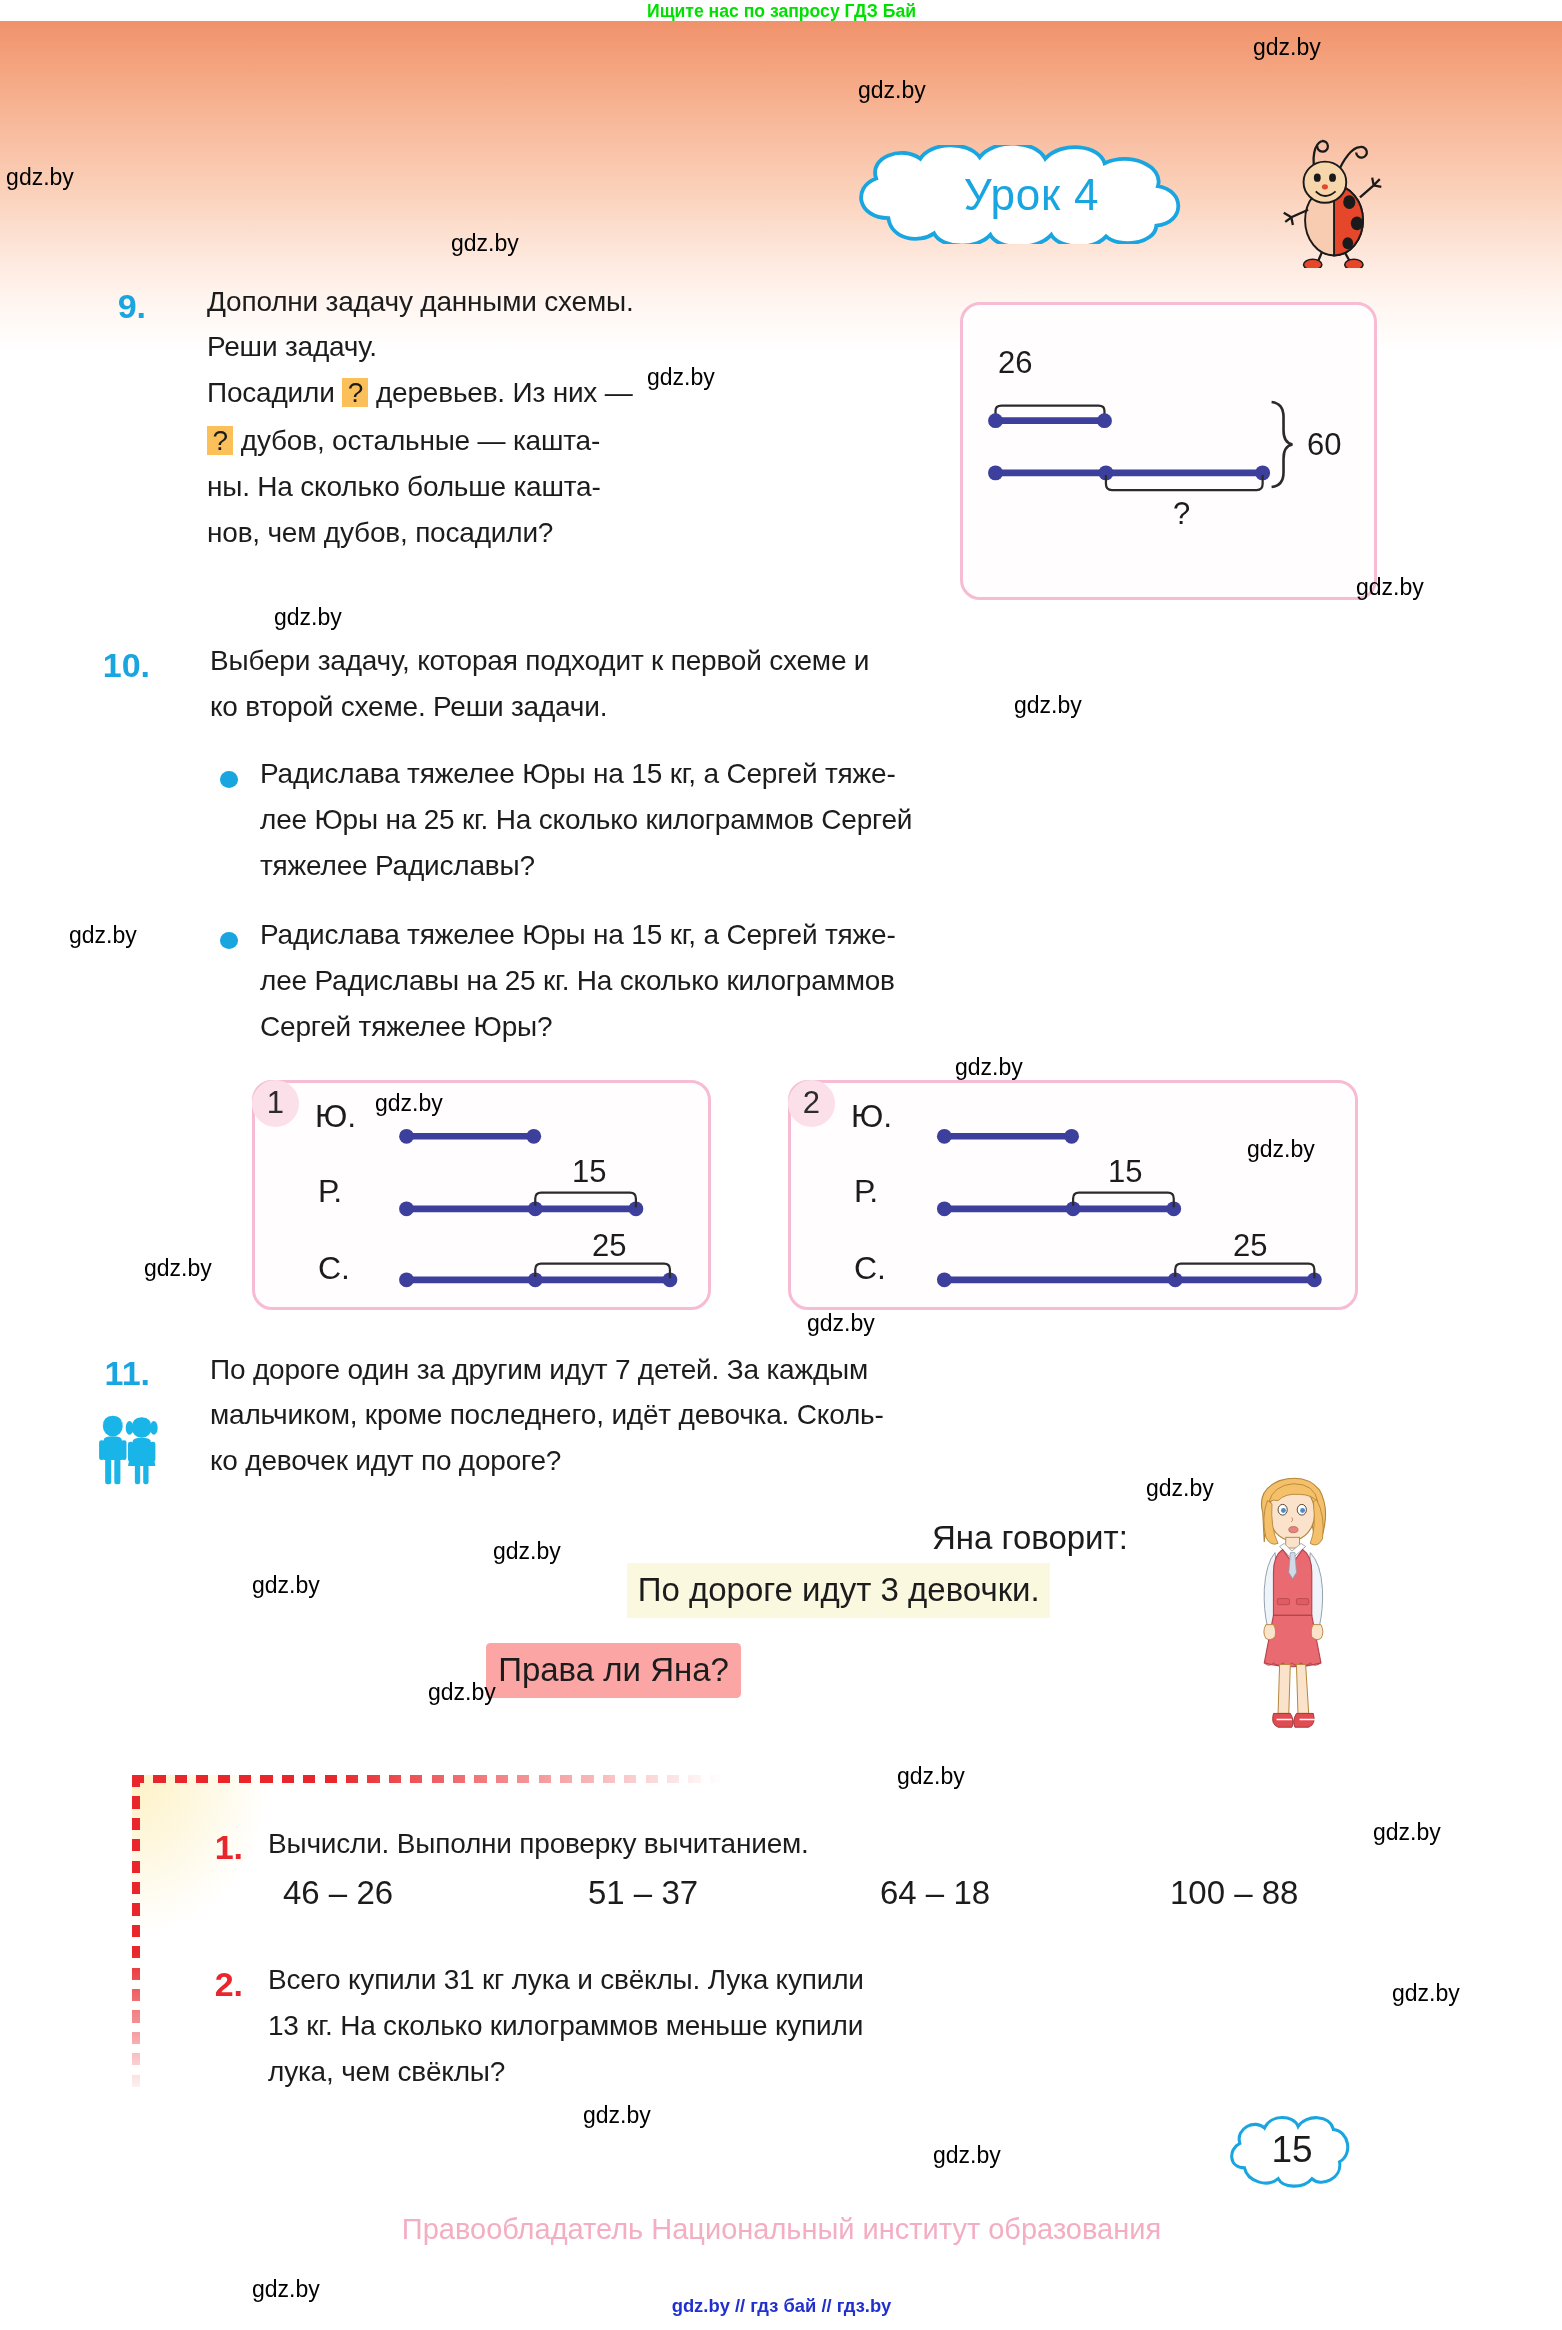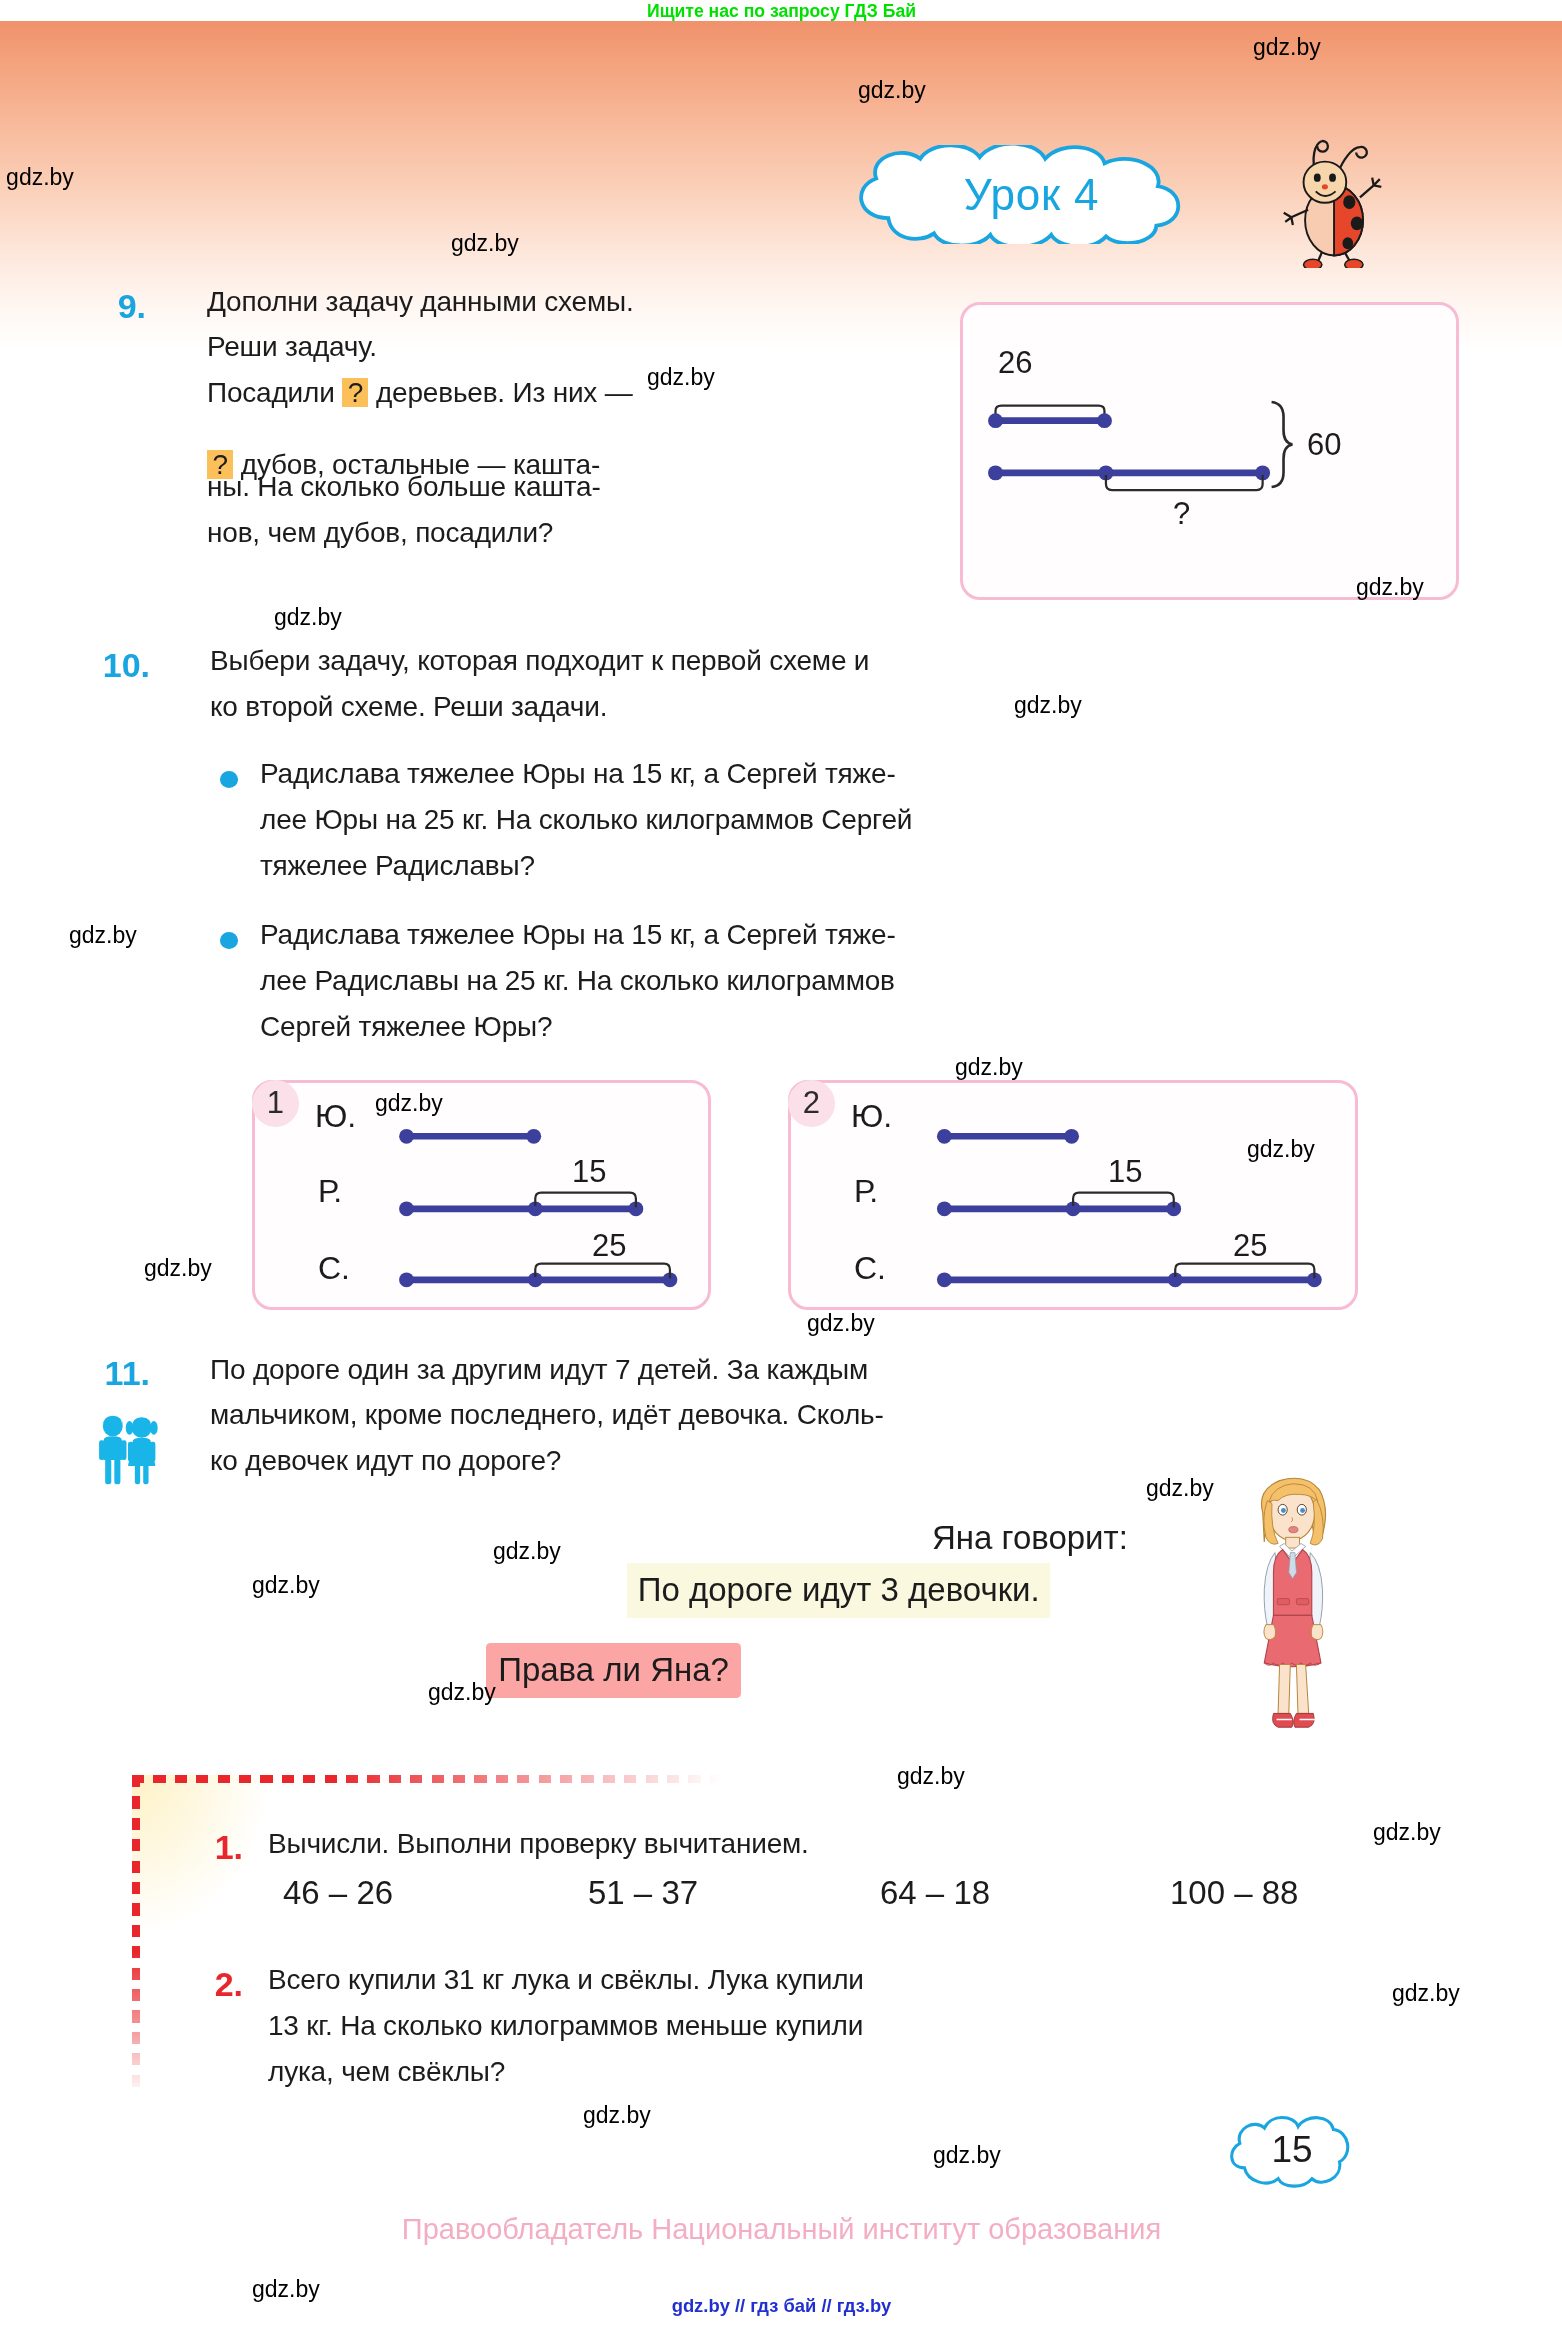--- a/index.html
+++ b/index.html
@@ -284,28 +284,28 @@
   </div>
 
   <div class="tnum" style="left:92px; top:287px; width:54px;">9.</div>
   <div class="ttext" style="left:207px; top:285px; width:490px;">Дополни задачу данными схемы.</div>
   <div class="ttext" style="left:207px; top:330px; width:490px;">Реши задачу.</div>
   <div class="ttext" style="left:207px; top:376px; width:689px;">
     <span>Посадили</span>
     <span class="qbox">?</span>
     <span>деревьев. Из них —</span>
   </div>
-  <div class="ttext" style="left:207px; top:424px; width:689px;margin-top:24px;">
+  <div class="ttext" style="left:207px; top:424px; width:689px;">
     <span class="qbox">?</span>
     <span>дубов, остальные — кашта-</span>
   </div>
   <div class="ttext" style="left:207px; top:516px; width:689px;">нов, чем дубов, посадили?</div>
   <div class="ttext" style="left:207px; top:470px; width:689px;">ны. На сколько больше кашта-</div>
 
-  <div class="panel" style="left:960px; top:302px; width:499px; height:298px;">
+  <div class="panel" style="left:960px; top:302px; width:417px; height:298px;">
     <svg viewBox="0 0 545 390" width="409" height="291" style="position:absolute;left:0;top:0;">
 
       <path d="M42 150 L42 142 Q42 135 50 135 L180 135 Q188 135 188 142 L188 152" stroke="#2b2b2b" stroke-width="3" fill="none"></path>
 
       <line x1="42" y1="155" x2="188" y2="155" stroke="#3c3f9b" stroke-width="9" stroke-linecap="round"></line>
       <circle cx="42" cy="155" r="10" fill="#3c3f9b"></circle>
       <circle cx="188" cy="155" r="10" fill="#3c3f9b"></circle>
 
       <line x1="42" y1="225" x2="400" y2="225" stroke="#3c3f9b" stroke-width="9" stroke-linecap="round"></line>
       <circle cx="42" cy="225" r="10" fill="#3c3f9b"></circle>

